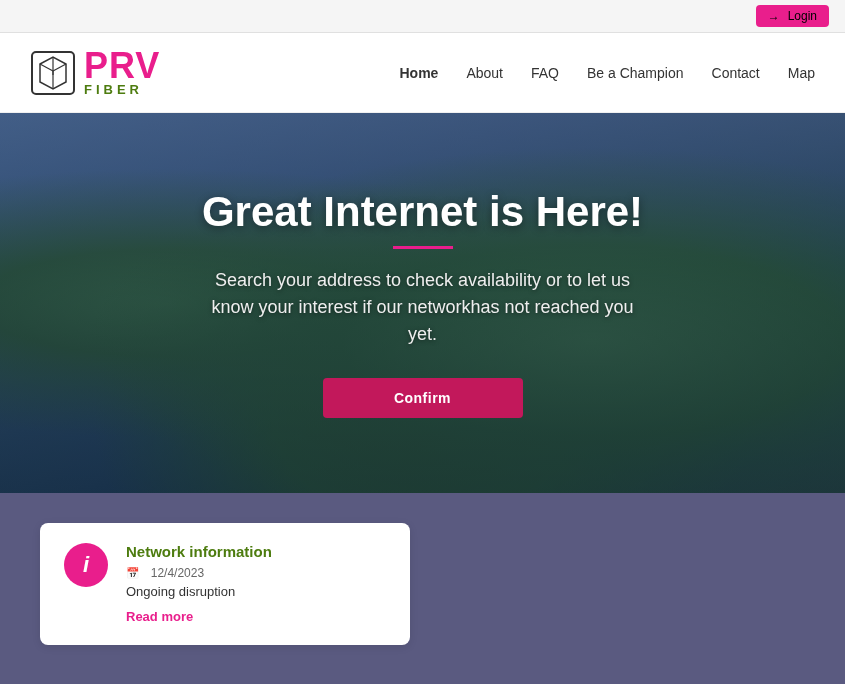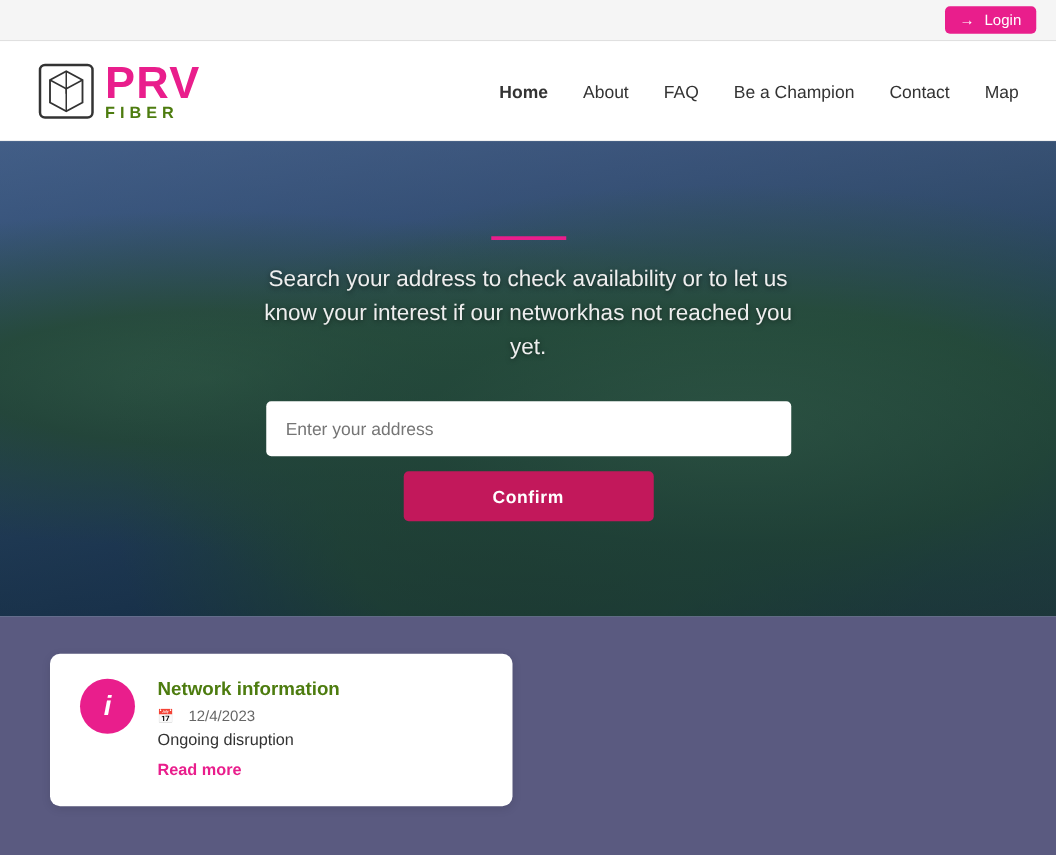--- a/index.html
+++ b/index.html
@@ -16,21 +16,21 @@
     .top-bar {
       background: #f5f5f5;
       display: flex;
       justify-content: flex-end;
       padding: 5px 16px;
       border-bottom: 1px solid #e0e0e0;
     }
 
     .login-btn {
       background: #e91e8c;
-      color: #ffffff;
+      color: #000000;
       border: none;
       border-radius: 4px;
       padding: 4px 12px;
       font-size: 12px;
       cursor: pointer;
       display: flex;
       align-items: center;
       gap: 5px;
     }
 
@@ -308,23 +308,23 @@
     <a href="#" class="champion">Be a Champion</a>
     <a href="#">Contact</a>
     <a href="#">Map</a>
   </nav>
 </header>
 
 <section class="hero">
   <div class="hero-bg-img"></div>
   <div class="hero-bg"></div>
   <div class="hero-content">
+    <h1 class="hero-title">Great Internet is Here!</h1>
     <div class="hero-accent-line"></div>
     <p class="hero-subtitle">Search your address to check availability or to let us know your interest if our networkhas not reached you yet.</p>
-    <input class="hero-search-input" type="text" placeholder="Enter your address" style="">
     <button class="hero-confirm-btn">
       <span>Confirm</span>
     </button>
   </div>
 </section>
 
 <div class="lower-section">
   <div class="info-card">
     <div class="info-icon-circle">
       <span>i</span>

